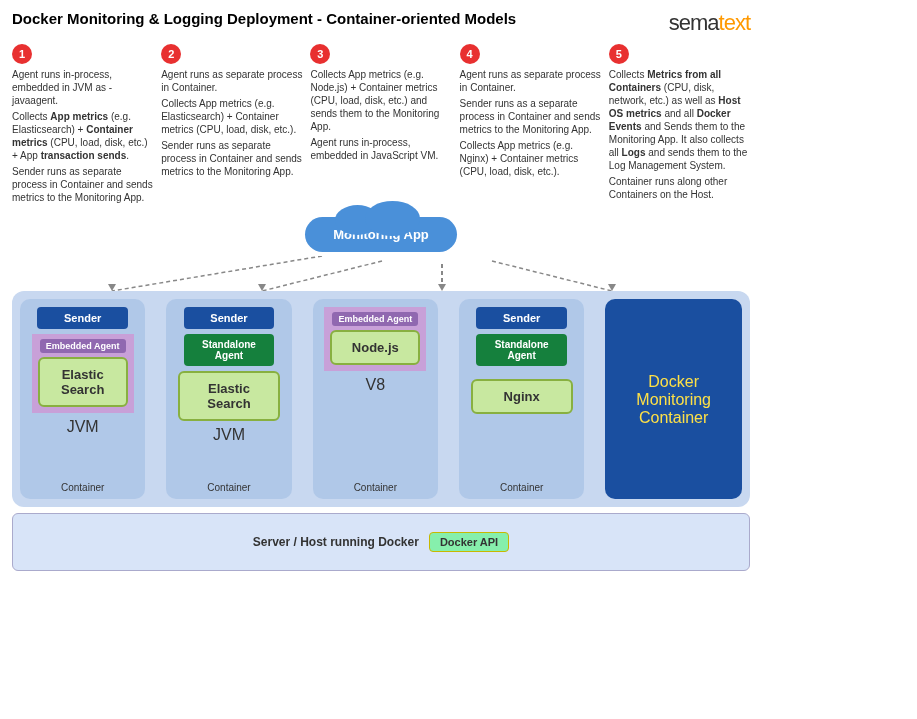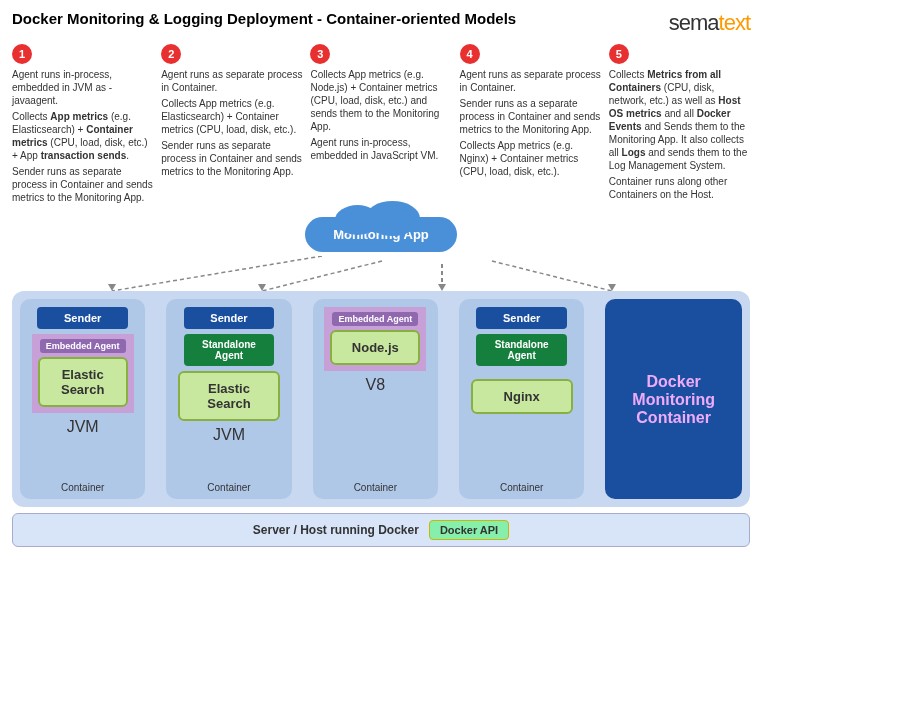--- a/index.html
+++ b/index.html
@@ -195,33 +195,33 @@
       width: 100%;
     }
     .jvm-label {
       font-size: 16px;
       color: #333;
     }
 
     
     .docker-monitoring-text {
       font-size: 16px;
-      font-weight: bold;
-      color: #f0abfc;
+      font-weight: normal;
+      color: #fde047;
       text-align: center;
       margin: auto;
     }
 
     
     .server-bar {
       background: #d8e4f8;
       border: 1px solid #aac;
       border-radius: 6px;
       text-align: center;
-      padding: 6px;
+      padding: 18px;
       font-size: 12px;
       font-weight: bold;
       color: #333;
       display: flex;
       align-items: center;
       justify-content: center;
       gap: 10px;
       margin-top: 2px;
     }
     .docker-api-btn {

